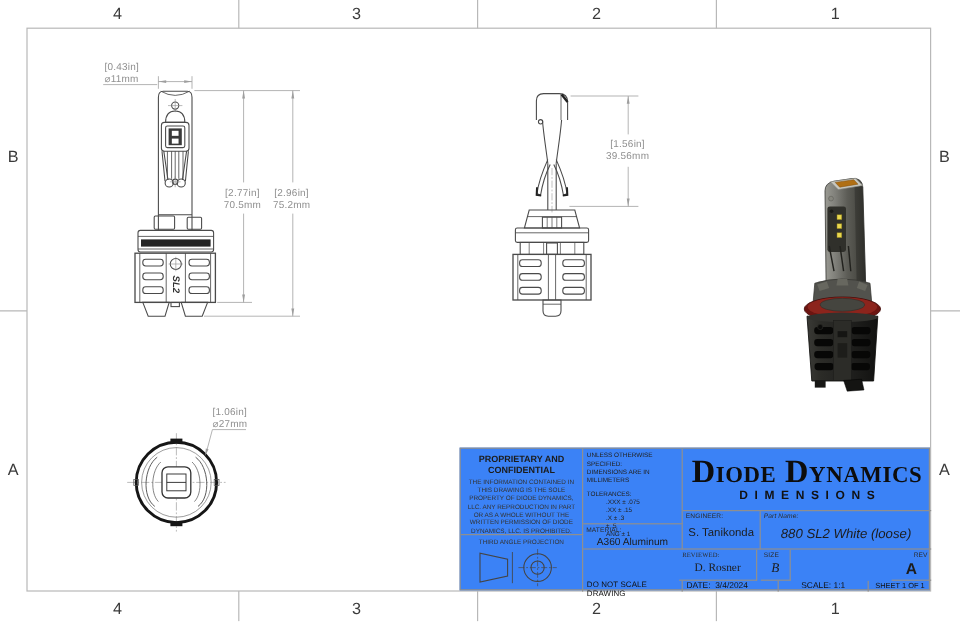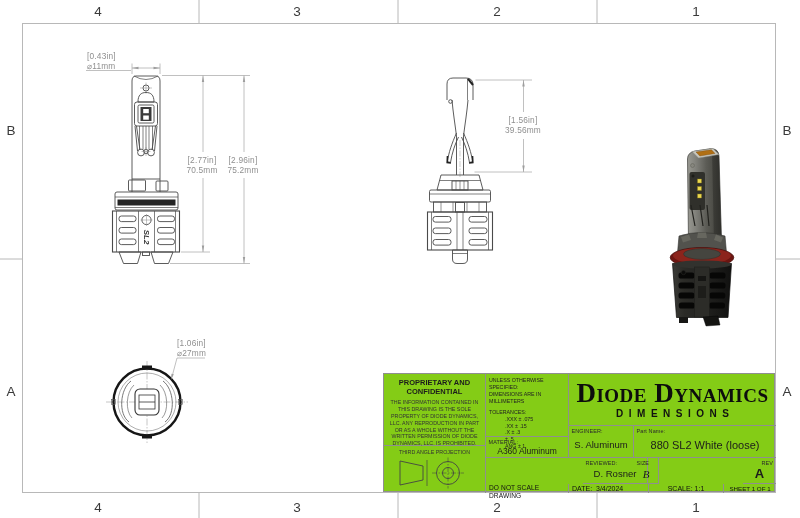--- a/index.html
+++ b/index.html
@@ -4,21 +4,21 @@
 <style>
   html,body{margin:0;padding:0;background:#ffffff;}
   .sheet{position:relative;width:800px;height:518px;background:#ffffff;overflow:hidden;
          font-family:"Liberation Sans",sans-serif;}
   svg{position:absolute;left:0;top:0;}
   svg text{font-family:"Liberation Sans",sans-serif;}
   .dimtxt{fill:#8f8f8f;font-size:8.3px;letter-spacing:0.2px;}
   .zonetxt{fill:#3a3a3a;font-size:13.5px;}
   
   .tb{position:absolute;left:383px;top:373px;width:392px;height:119px;
-      border:1px solid #8f8f8f;box-sizing:border-box;color:#1c1c1c;background:#84cc16;}
+      border:1px solid #8f8f8f;box-sizing:border-box;color:#1c1c1c;background:#3b82f6;}
   .c{position:absolute;box-sizing:border-box;}
   .br{border-right:1px solid #8f8f8f;}
   .bb{border-bottom:1px solid #8f8f8f;}
   .lab{font-size:5.5px;color:#2b2b2b;padding:1.5px 0 0 2.5px;letter-spacing:0.1px;}
   .val{display:flex;align-items:center;justify-content:center;}
   .prop-head{font-size:7.5px;font-weight:bold;text-align:center;line-height:1.2;
              padding-top:4px;width:72px;margin:0 auto;}
   .prop-body{font-size:5.3px;text-align:center;line-height:1.3;color:#333;
              width:96px;margin:3px auto 0 auto;}
   .proj-lab{font-size:5.3px;text-align:center;padding-top:3px;color:#333;}
@@ -284,29 +284,29 @@
 
   <div class="c bb" style="left:185px;top:0;width:207px;height:52px;">
     <div class="logo">
       <div class="logo-name">Diode Dynamics</div>
       <div class="logo-div">DIMENSIONS</div>
     </div>
   </div>
 
   <div class="c br bb" style="left:185px;top:52px;width:65px;height:32px;">
     <div class="lab">ENGINEER:</div>
-    <div class="val v-eng">S. Aluminum</div>
-  </div>
-
-  <div class="c bb" style="left:250px;top:52px;width:142px;height:32px;">
+    <div class="val v-eng">S. Tanikonda</div>
+  </div>
+
+  <div class="c bb" style="left:250px;top:52px;width:142px;height:32px;font-style:italic;">
     <div class="lab">Part Name:</div>
     <div class="val v-pn">880 SL2 White (loose)</div>
   </div>
 
-  <div class="c br bb" style="left:199px;top:84px;width:65px;height:26px;">
+  <div class="c br bb" style="left:182px;top:84px;width:65px;height:26px;font-family:Liberation Serif, serif;">
     <div class="lab">REVIEWED:</div>
     <div class="val v-eng" style="height:16px;">D. Rosner</div>
   </div>
 
   <div class="c br bb" style="left:250px;top:84px;width:25px;height:26px;">
     <div class="lab">SIZE</div>
     <div class="val v-size">B</div>
   </div>
 
 

